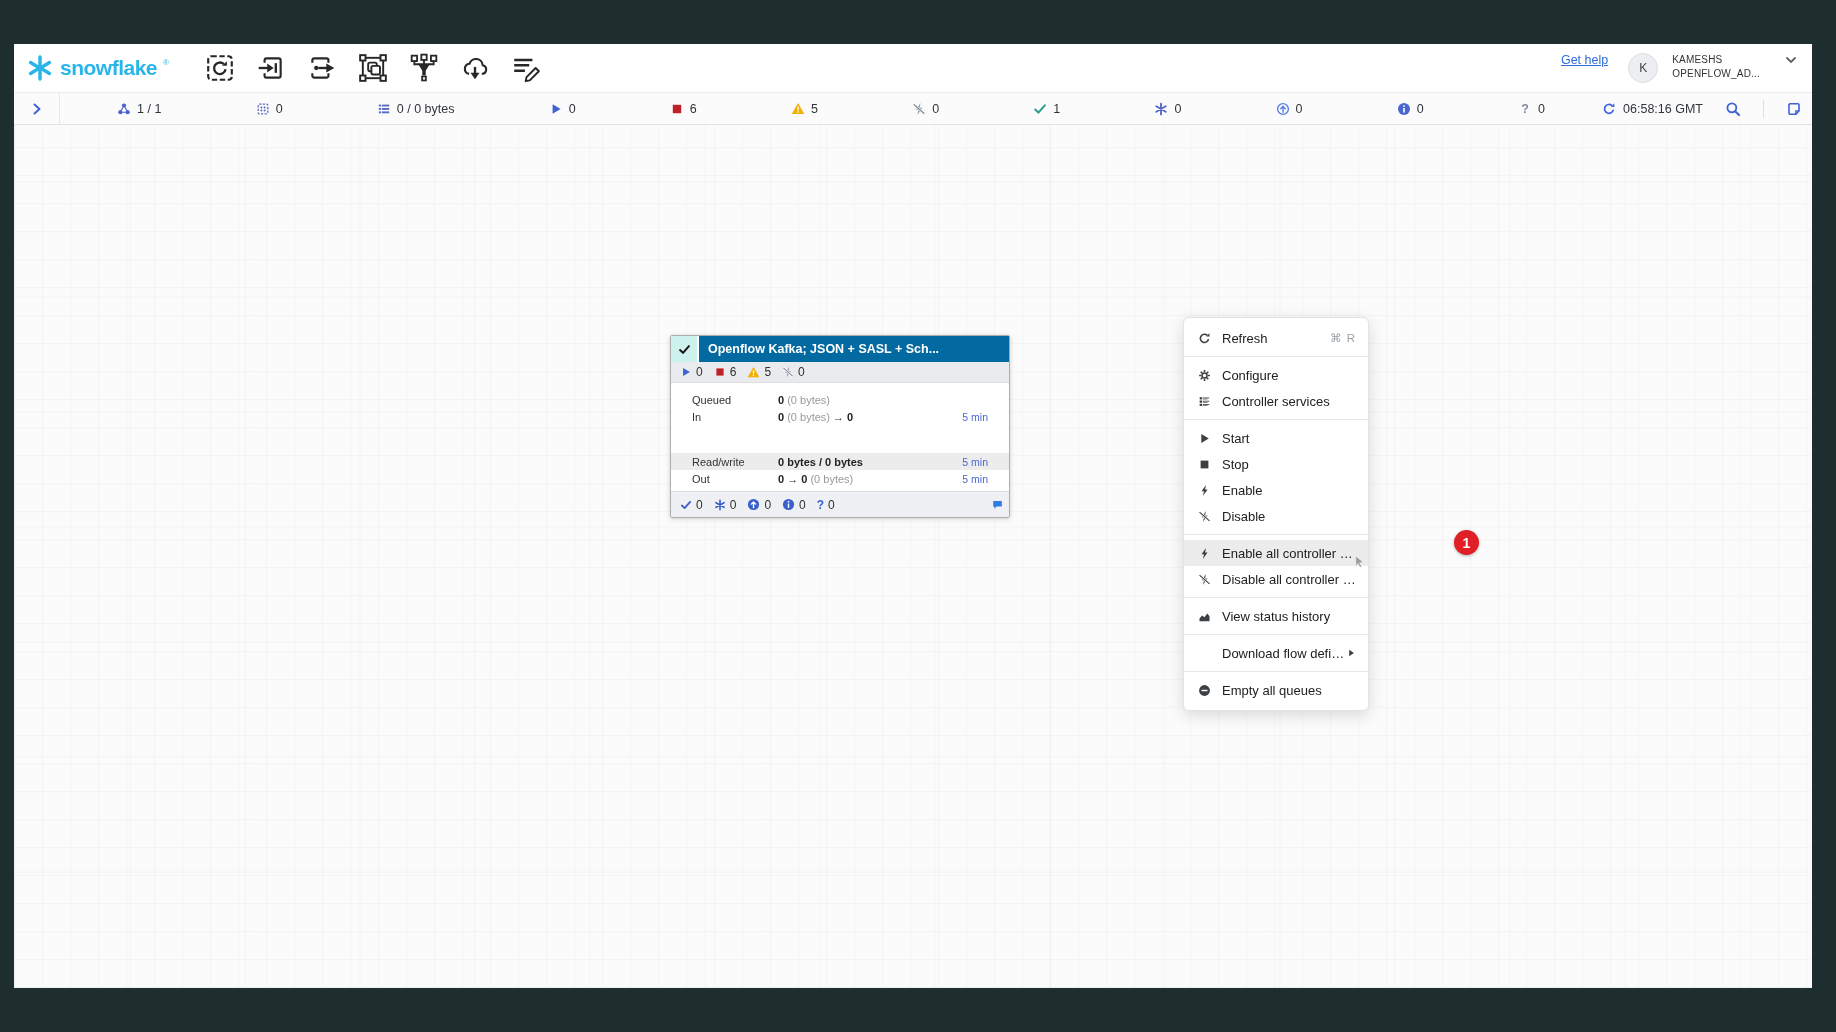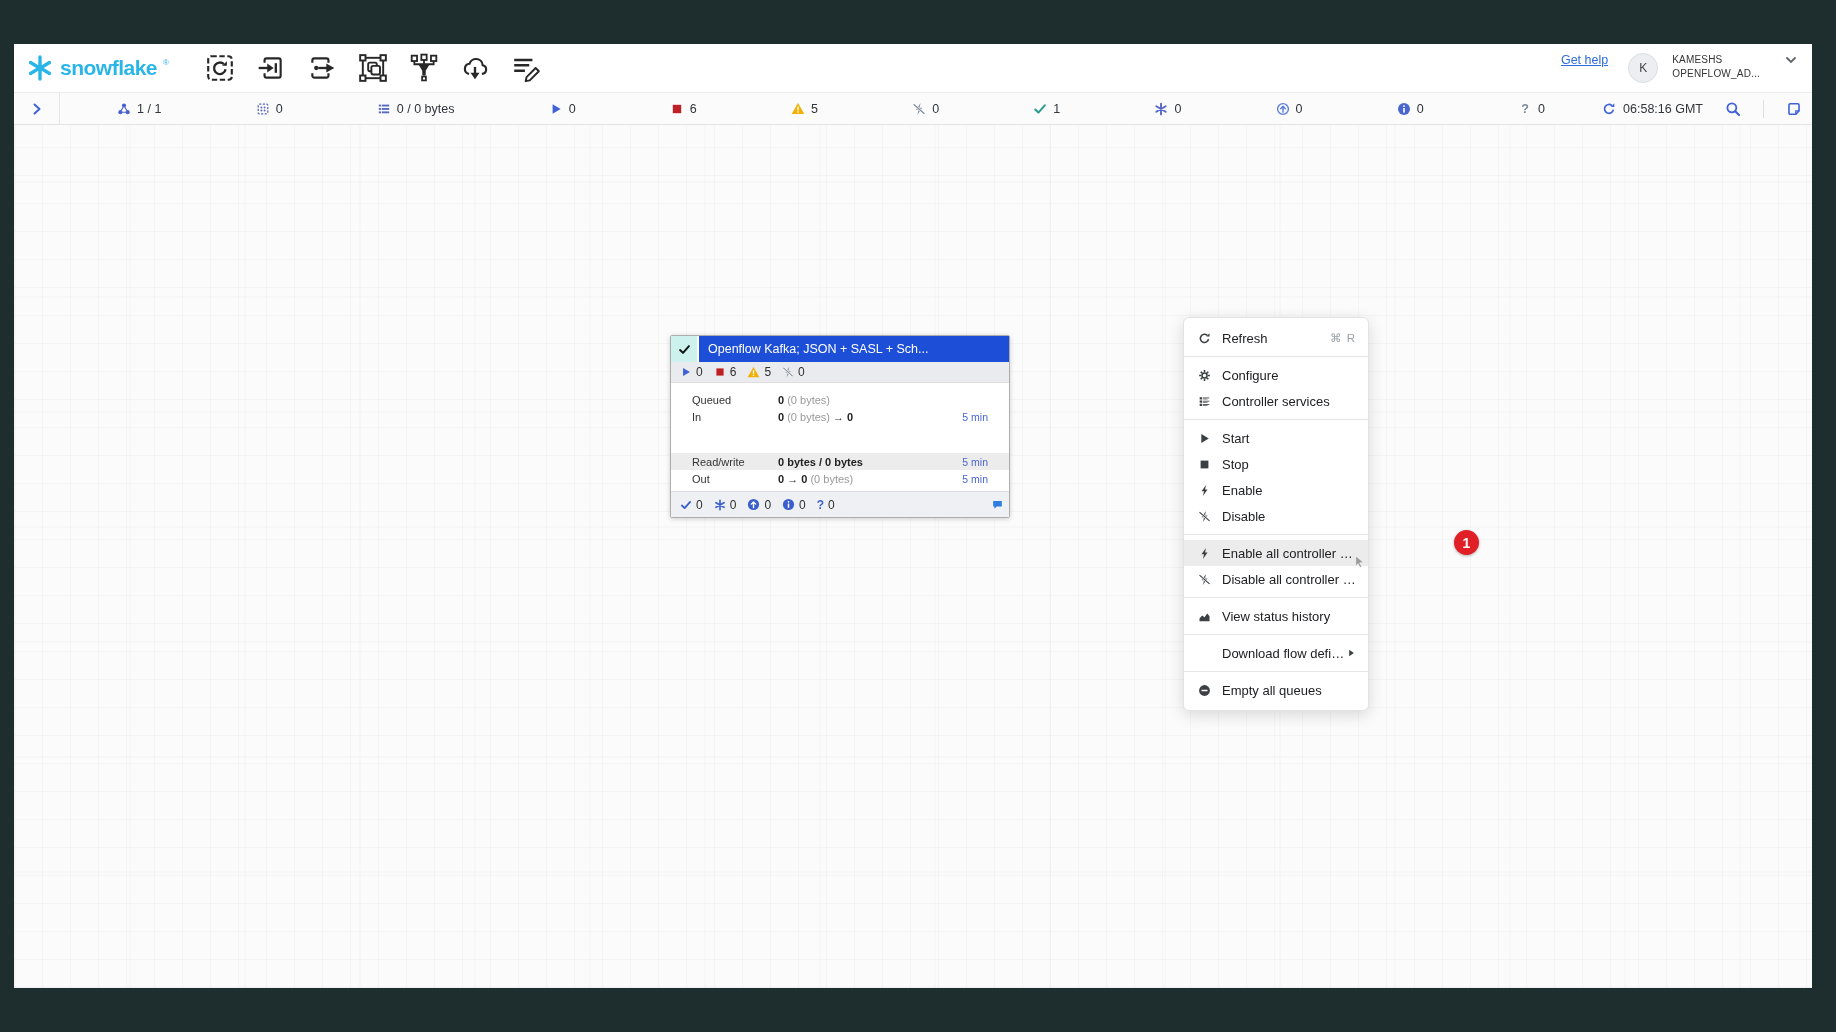--- a/index.html
+++ b/index.html
@@ -54,21 +54,21 @@
       repeating-linear-gradient(0deg, rgba(60,70,80,0.02) 0 2px, transparent 2px 115px),
       repeating-linear-gradient(90deg, rgba(60,70,80,0.02) 0 2px, transparent 2px 115px);
     overflow:hidden;
   }
 
   
   .pg { position:absolute; left:656px; top:210px; width:340px; background:#fff;
         border:1px solid #adadad; border-radius:2px; box-shadow:0 1px 5px rgba(0,0,0,0.18); cursor:pointer; }
   .pg-header { display:flex; height:26px; background:#fff; }
   .pg-check { width:26px; background:#cdf2ee; display:flex; align-items:center; justify-content:center; color:#111; }
-  .pg-title { flex:1; margin-left:2px; background:#1d4ed8; color:#fff; font-weight:normal; font-size:12.5px;
+  .pg-title { flex:1; margin-left:2px; background:#0369a1; color:#fff; font-weight:bold; font-size:12.5px;
               display:flex; align-items:center; padding:12px 9px; white-space:nowrap; overflow:hidden; }
   .pg-activity { height:21px; background:#e9ebee; display:flex; align-items:center; gap:11px; padding:0 9px;
                  font-size:12px; color:#2f2f2f; border-bottom:1px solid #dfdfdf; }
   .pair { display:flex; align-items:center; gap:4px; }
   .pg-stats { padding-top:8px; font-size:11px; color:#333; }
   .pg-row { height:17px; display:flex; align-items:center; padding:0 21px; }
   .pg-row.band { background:#ececec;margin-top:28px; }
   .pg-label { width:86px; }
   .pg-val { flex:1; white-space:nowrap; }
   .pg-val b { font-weight:bold; color:#222; }

